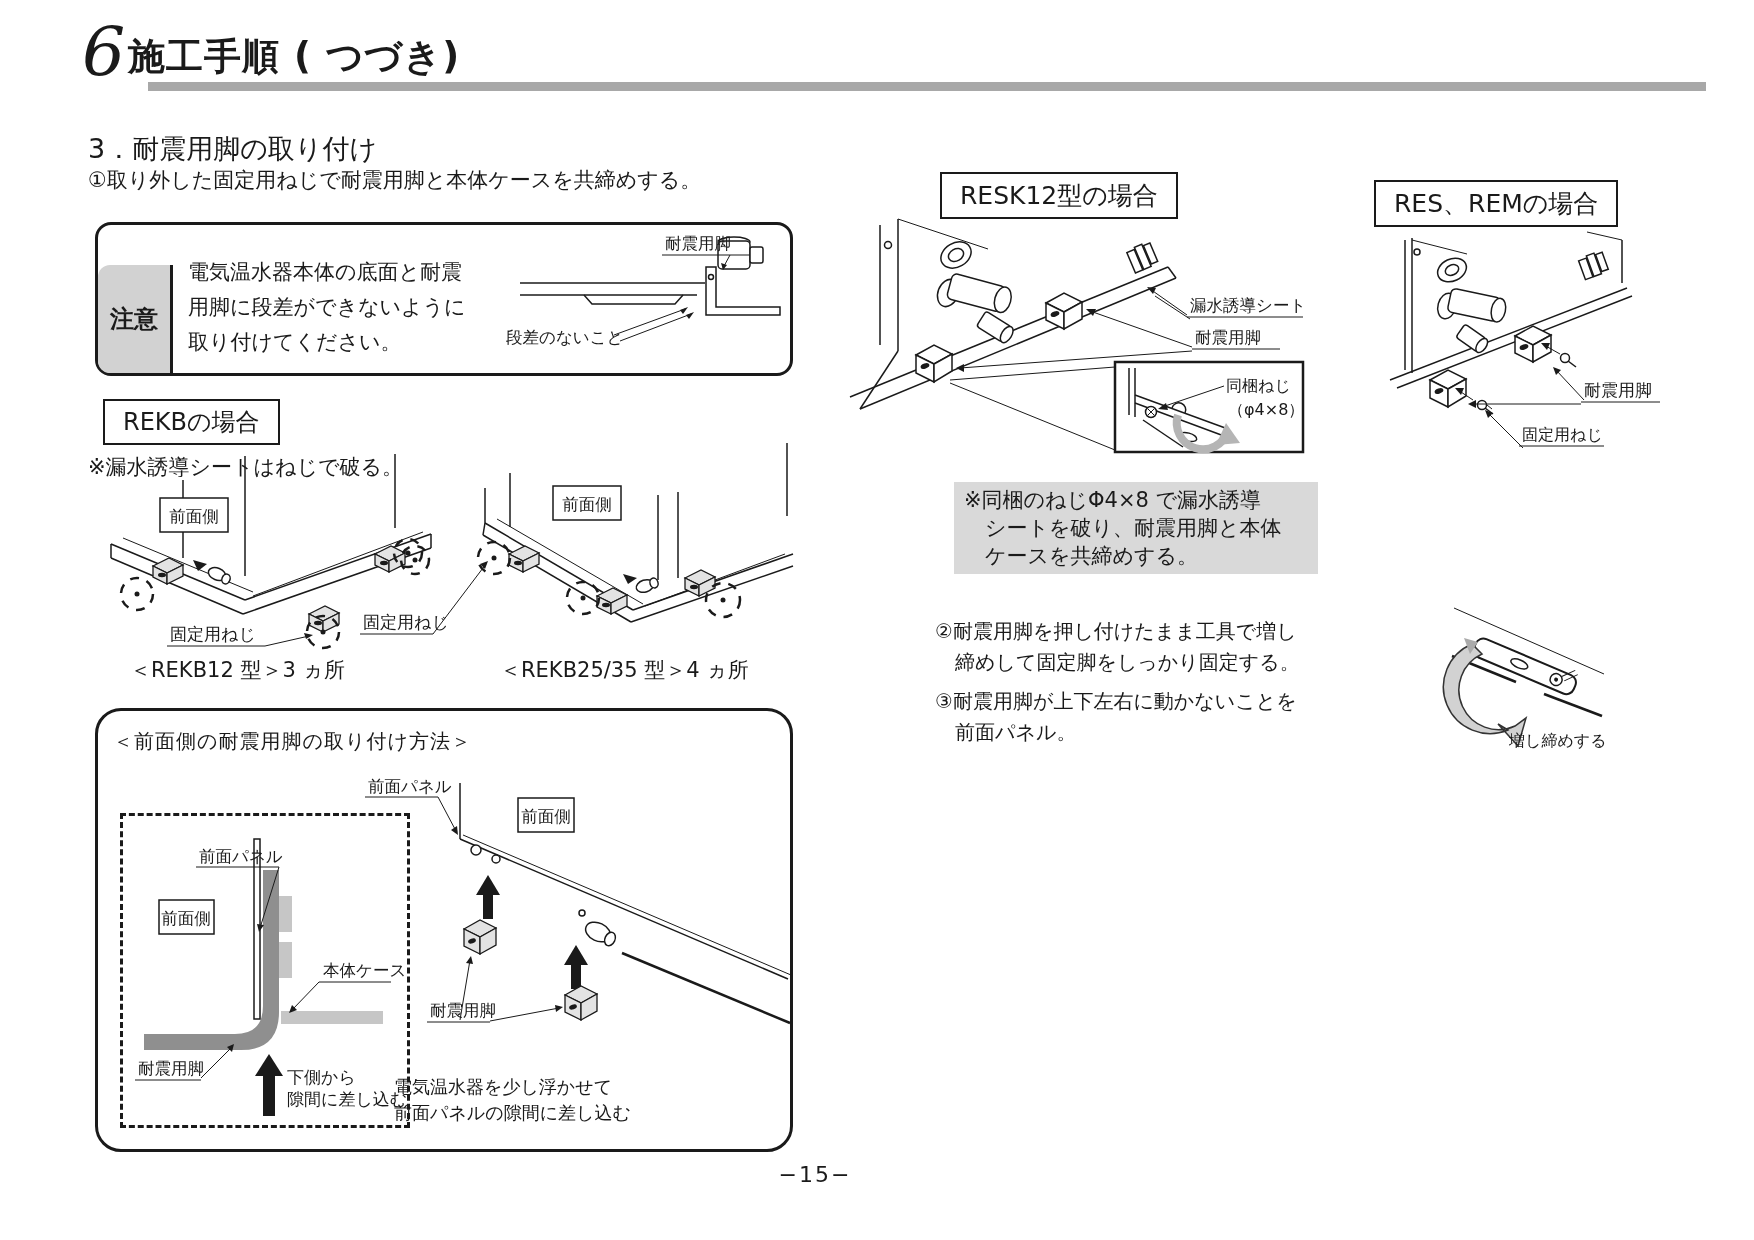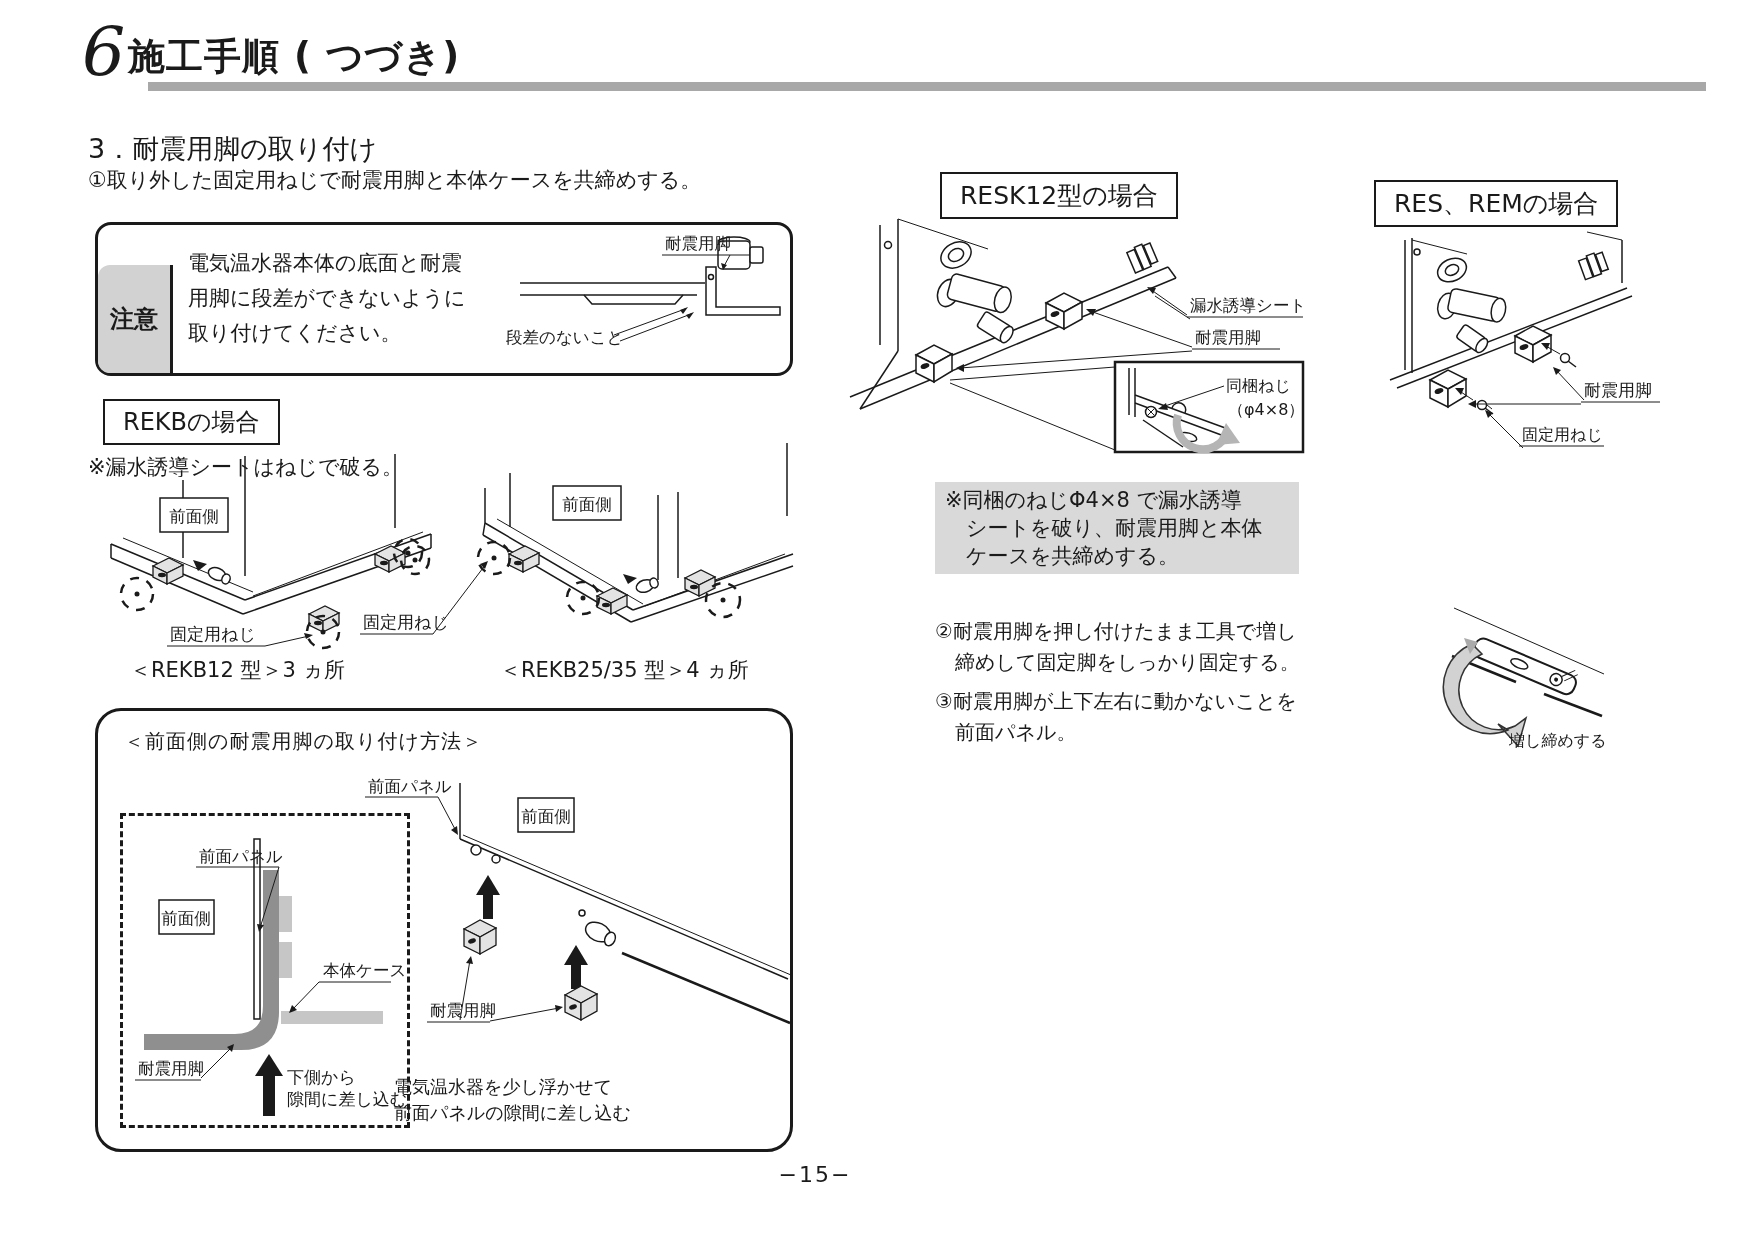--- a/index.html
+++ b/index.html
@@ -11,25 +11,25 @@
   .chapter-title{font-size:37px;font-weight:bold;letter-spacing:1px;}
   .gray-bar{background:#a8a8a8;}
   .h2{font-size:27px;font-weight:500;}
   .body-line{font-size:21px;}
   .ml{white-space:pre-line;}
   .case-box{border:2px solid #1a1a1a;background:#fff;padding:5px 18px;font-size:24px;display:inline-block;}
   .caution-box{border:3px solid #1a1a1a;border-radius:16px;background:#fff;}
   .caution-cell{position:absolute;left:0;top:0;bottom:0;width:72px;background:#d2d2d2;
         border-right:3px solid #1a1a1a;border-radius:12px 0 0 12px;
         display:flex;align-items:center;justify-content:center;font-size:24px;font-weight:600;margin-top:40px;}
-  .caution-text{font-size:21px;line-height:35px;}
+  .caution-text{font-size:21px;line-height:35px;margin-top:9px;}
   .method-box{border:3px solid #1a1a1a;border-radius:26px;background:#fff;}
   .method-title{font-size:20px;font-weight:500;letter-spacing:1px;}
   .dashed-box{border:3px dashed #1a1a1a;}
-  .highlight{background:#d9d9d9;font-size:21px;line-height:28px;padding:4px 10px;}
+  .highlight{background:#d9d9d9;font-size:21px;line-height:28px;padding:4px 10px;margin-left:19px;}
   .step-text{font-size:20px;line-height:31px;}
   .caption{font-size:21px;}
   .small-note{font-size:17px;line-height:22px;}
   .lift-note{font-size:18px;line-height:26px;}
   .footer{font-size:22px;text-align:center;letter-spacing:2px;}
   svg{position:absolute;overflow:visible;}
   svg text{font-family:"DejaVu Sans","Liberation Sans",sans-serif;font-size:16.5px;fill:#1a1a1a;}
   .ctr{text-anchor:middle;}
   .ln{stroke:#1a1a1a;stroke-width:1.5;fill:none;}
   .ln2{stroke:#1a1a1a;stroke-width:2.5;fill:none;}
@@ -178,21 +178,21 @@
     <text x="8" y="200" style="font-size:17px;">固定用ねじ</text>
     <line class="thin" x1="5" y1="206" x2="78" y2="206"></line>
     <line class="thin" x1="78" y1="206" x2="131" y2="136"></line>
     <polygon class="dk" points="133,133 125,136 130,141"></polygon>
   </svg>
 
   <div class="abs caption" style="left:130px;top:656px;">＜REKB12 型＞3 ヵ所</div>
   <div class="abs caption" style="left:468px;top:656px;margin-left:32px;">＜REKB25/35 型＞4 ヵ所</div>
 
   <div class="abs method-box" style="left:95px;top:708px;width:692px;height:438px;"></div>
-  <div class="abs method-title" style="left:124px;top:728px;">＜前面側の耐震用脚の取り付け方法＞</div>
+  <div class="abs method-title" style="left:113px;top:728px;">＜前面側の耐震用脚の取り付け方法＞</div>
   <div class="abs dashed-box" style="left:120px;top:813px;width:284px;height:309px;"></div>
 
   <svg style="left:121px;top:814px;" width="285" height="308" viewBox="0 0 285 308">
     <path d="M158,56 L142,56 L142,192 Q142,220 114,220 L23,220 L23,236 L120,236 Q158,236 158,198 Z" fill="#8f8f8f"></path>
     <rect x="158" y="82" width="13" height="36" fill="#c6c6c6"></rect>
     <rect x="158" y="128" width="13" height="36" fill="#c6c6c6"></rect>
     <rect x="160" y="197" width="102" height="13" fill="#c6c6c6"></rect>
     <rect class="wh" x="133" y="25" width="6" height="180"></rect>
     <text x="78" y="48">前面パネル</text>
     <line class="thin" x1="75" y1="53" x2="158" y2="53"></line>

